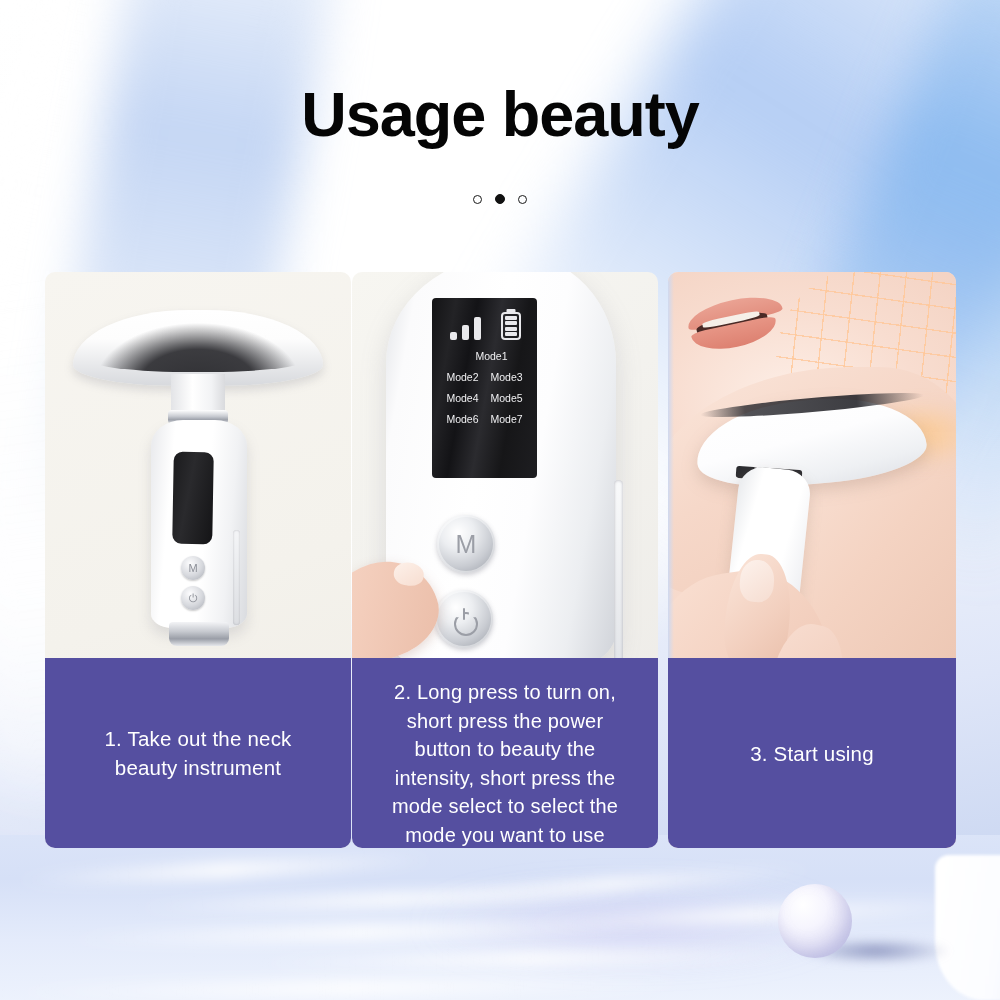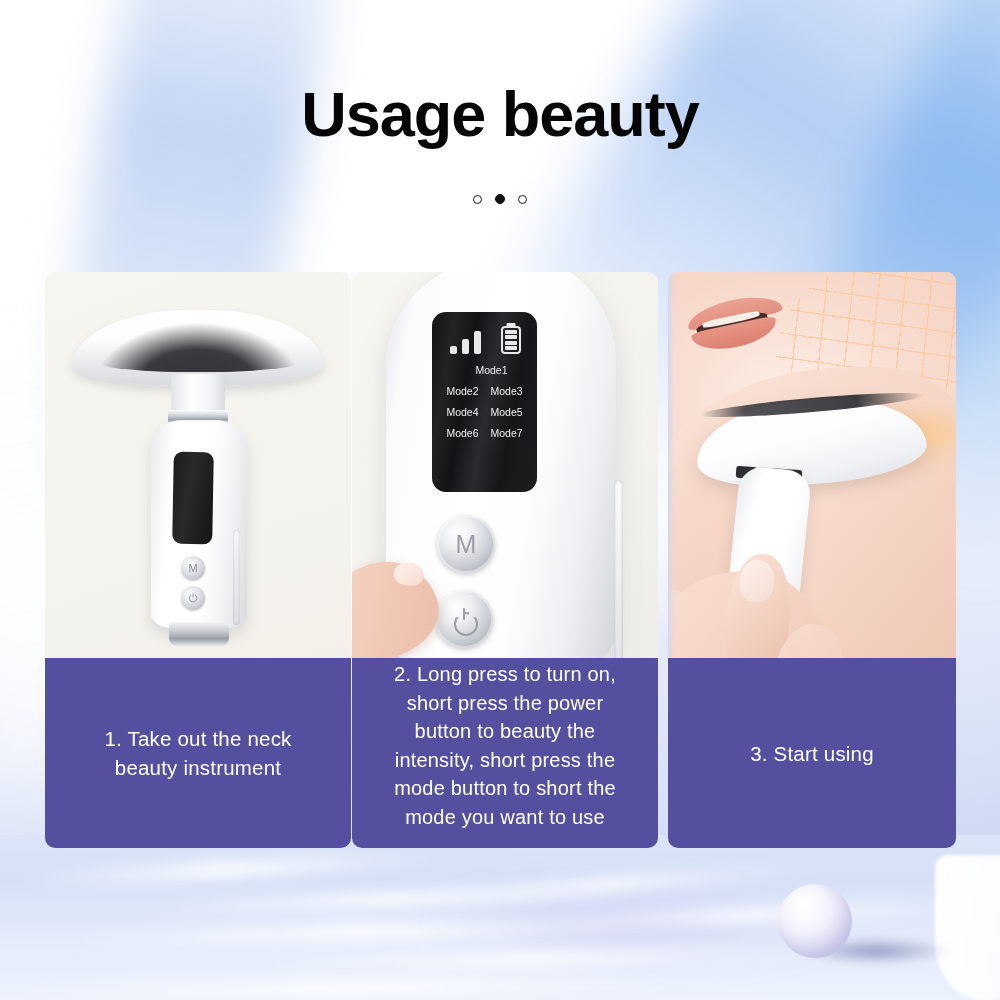--- a/index.html
+++ b/index.html
@@ -100,21 +100,21 @@
 
   .photo { position:absolute; left:0; right:0; top:0; bottom:0; overflow:hidden; }
   .caption {
     position:absolute; left:0; right:0; bottom:0;
     background:#554fa0; color:#ffffff; text-align:center;
     font-size:20.5px; line-height:29px; letter-spacing:.2px;
     display:flex; align-items:center; justify-content:center;
     padding:6px 10px;
   }
   .cap1 { height:190px; }
-  .cap2 { height:190px; font-size:20px; line-height:28.5px; align-items:flex-start; padding-top:2px; }
+  .cap2 { height:190px; font-size:20px; line-height:28.5px; align-items:flex-start; padding-top:20px; }
   .cap3 { height:190px; }
   .caption span { display:block; width:100%; }
 
   
   .photo1 { background:linear-gradient(160deg,#f7f5f0 0%,#f4f2ec 55%,#efece5 100%); }
 
   .dev1 { position:absolute; left:50%; top:28px; transform:translateX(-50%); width:250px; height:360px; }
   .dev1-head {
     position:absolute; left:0; top:10px; width:250px; height:76px;
     border-radius:50% 50% 46% 46% / 78% 78% 30% 30%;
@@ -178,21 +178,21 @@
     border-radius:56% 44% 30% 30% / 26% 26% 10% 10%;
     background:linear-gradient(100deg,#dfe1e5 0%,#fbfbfc 12%,#ffffff 42%,#fdfdfe 62%,#eceef1 82%,#cfd2d8 100%);
     box-shadow:0 10px 26px rgba(130,130,145,.22);
   }
   .dev2-slot {
     position:absolute; left:262px; top:208px; width:9px; height:190px; border-radius:6px;
     background:linear-gradient(180deg,#f9fafb,#e2e4e8);
     box-shadow:inset 0 0 3px rgba(150,150,160,.7);
   }
   .dev2-screen {
-    position:absolute; left:80px; top:40px; width:105px; height:180px; border-radius:14px;
+    position:absolute; left:80px; top:26px; width:105px; height:180px; border-radius:4px;
     background:linear-gradient(100deg,#131315 0%,#232326 18%,#131316 34%,#2b2b2f 52%,#161618 72%,#1e1e21 100%);
     overflow:hidden;
   }
   .bars { position:absolute; left:18px; top:18px; display:flex; align-items:flex-end; gap:5px; height:24px; }
   .bar { width:7px; border-radius:2px; background:#e9e9ec; }
   .bar.b1 { height:8px; }
   .bar.b2 { height:15px; }
   .bar.b3 { height:23px; }
   .battery {
     position:absolute; right:16px; top:14px; width:20px; height:28px;
@@ -456,21 +456,21 @@
       <div class="finger2">
         <div class="finger2-nail"></div>
       </div>
     </div>
     <div class="caption cap2">
       <span>
         <span>2. Long press to turn on,</span>
         <span>short press the power</span>
         <span>button to beauty the</span>
         <span>intensity, short press the</span>
-        <span>mode button to short the</span>
+        <span>mode select to select the</span>
         <span>mode you want to use</span>
       </span>
     </div>
   </div>
 
   <div class="panel p3">
     <div class="photo photo3">
       <div class="skin-top"></div>
       <div class="mesh"></div>
       <div class="lips">

